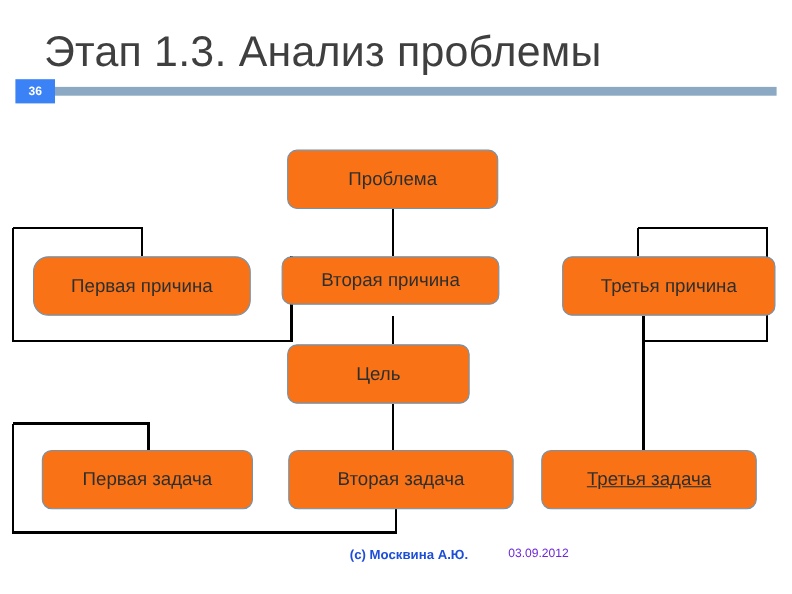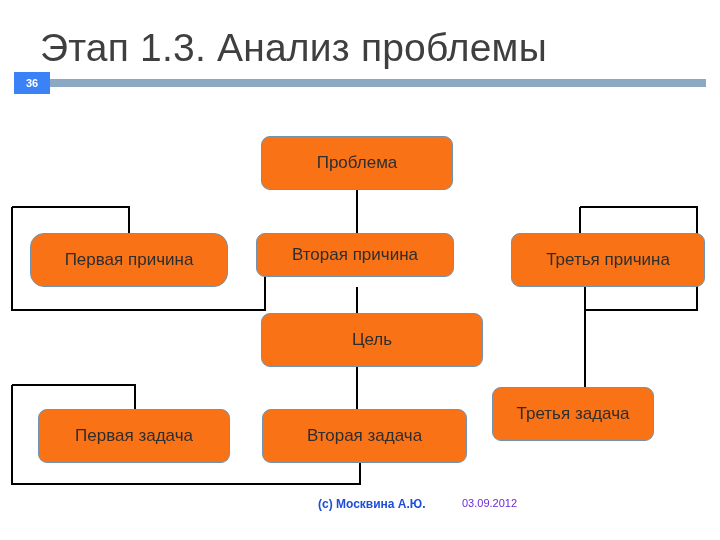--- a/index.html
+++ b/index.html
@@ -123,22 +123,22 @@
 </svg>
 
 <div class="node" style="left:261px; top:136px; width:192px; height:54px;">Проблема</div>
 
 <div class="node" style="left:30px; top:233px; width:198px; height:54px;border-radius:14px;">Первая причина</div>
 
 <div class="node" style="left:256px; top:233px; width:198px; height:44px;">Вторая причина</div>
 
 <div class="node" style="left:484px; top:233px; width:194px; height:54px;margin-left:27px;">Третья причина</div>
 
-<div class="node" style="left:261px; top:313px; width:222px; height:54px;">Цель</div>
+<div class="node" style="left:261px; top:313px; width:166px; height:54px;">Цель</div>
 
 <div class="node" style="left:38px; top:409px; width:192px; height:54px;">Первая задача</div>
 
 <div class="node" style="left:262px; top:409px; width:205px; height:54px;">Вторая задача</div>
 
-<div class="node" style="left:492px; top:387px; width:162px; height:54px;">Третья задача</div>
+<div class="node" style="left:492px; top:409px; width:196px; height:54px;text-decoration:underline;">Третья задача</div>
 
 <div id="footer-author">(с) Москвина А.Ю.</div>
 <div id="footer-date">03.09.2012</div>
 
 </body></html>

